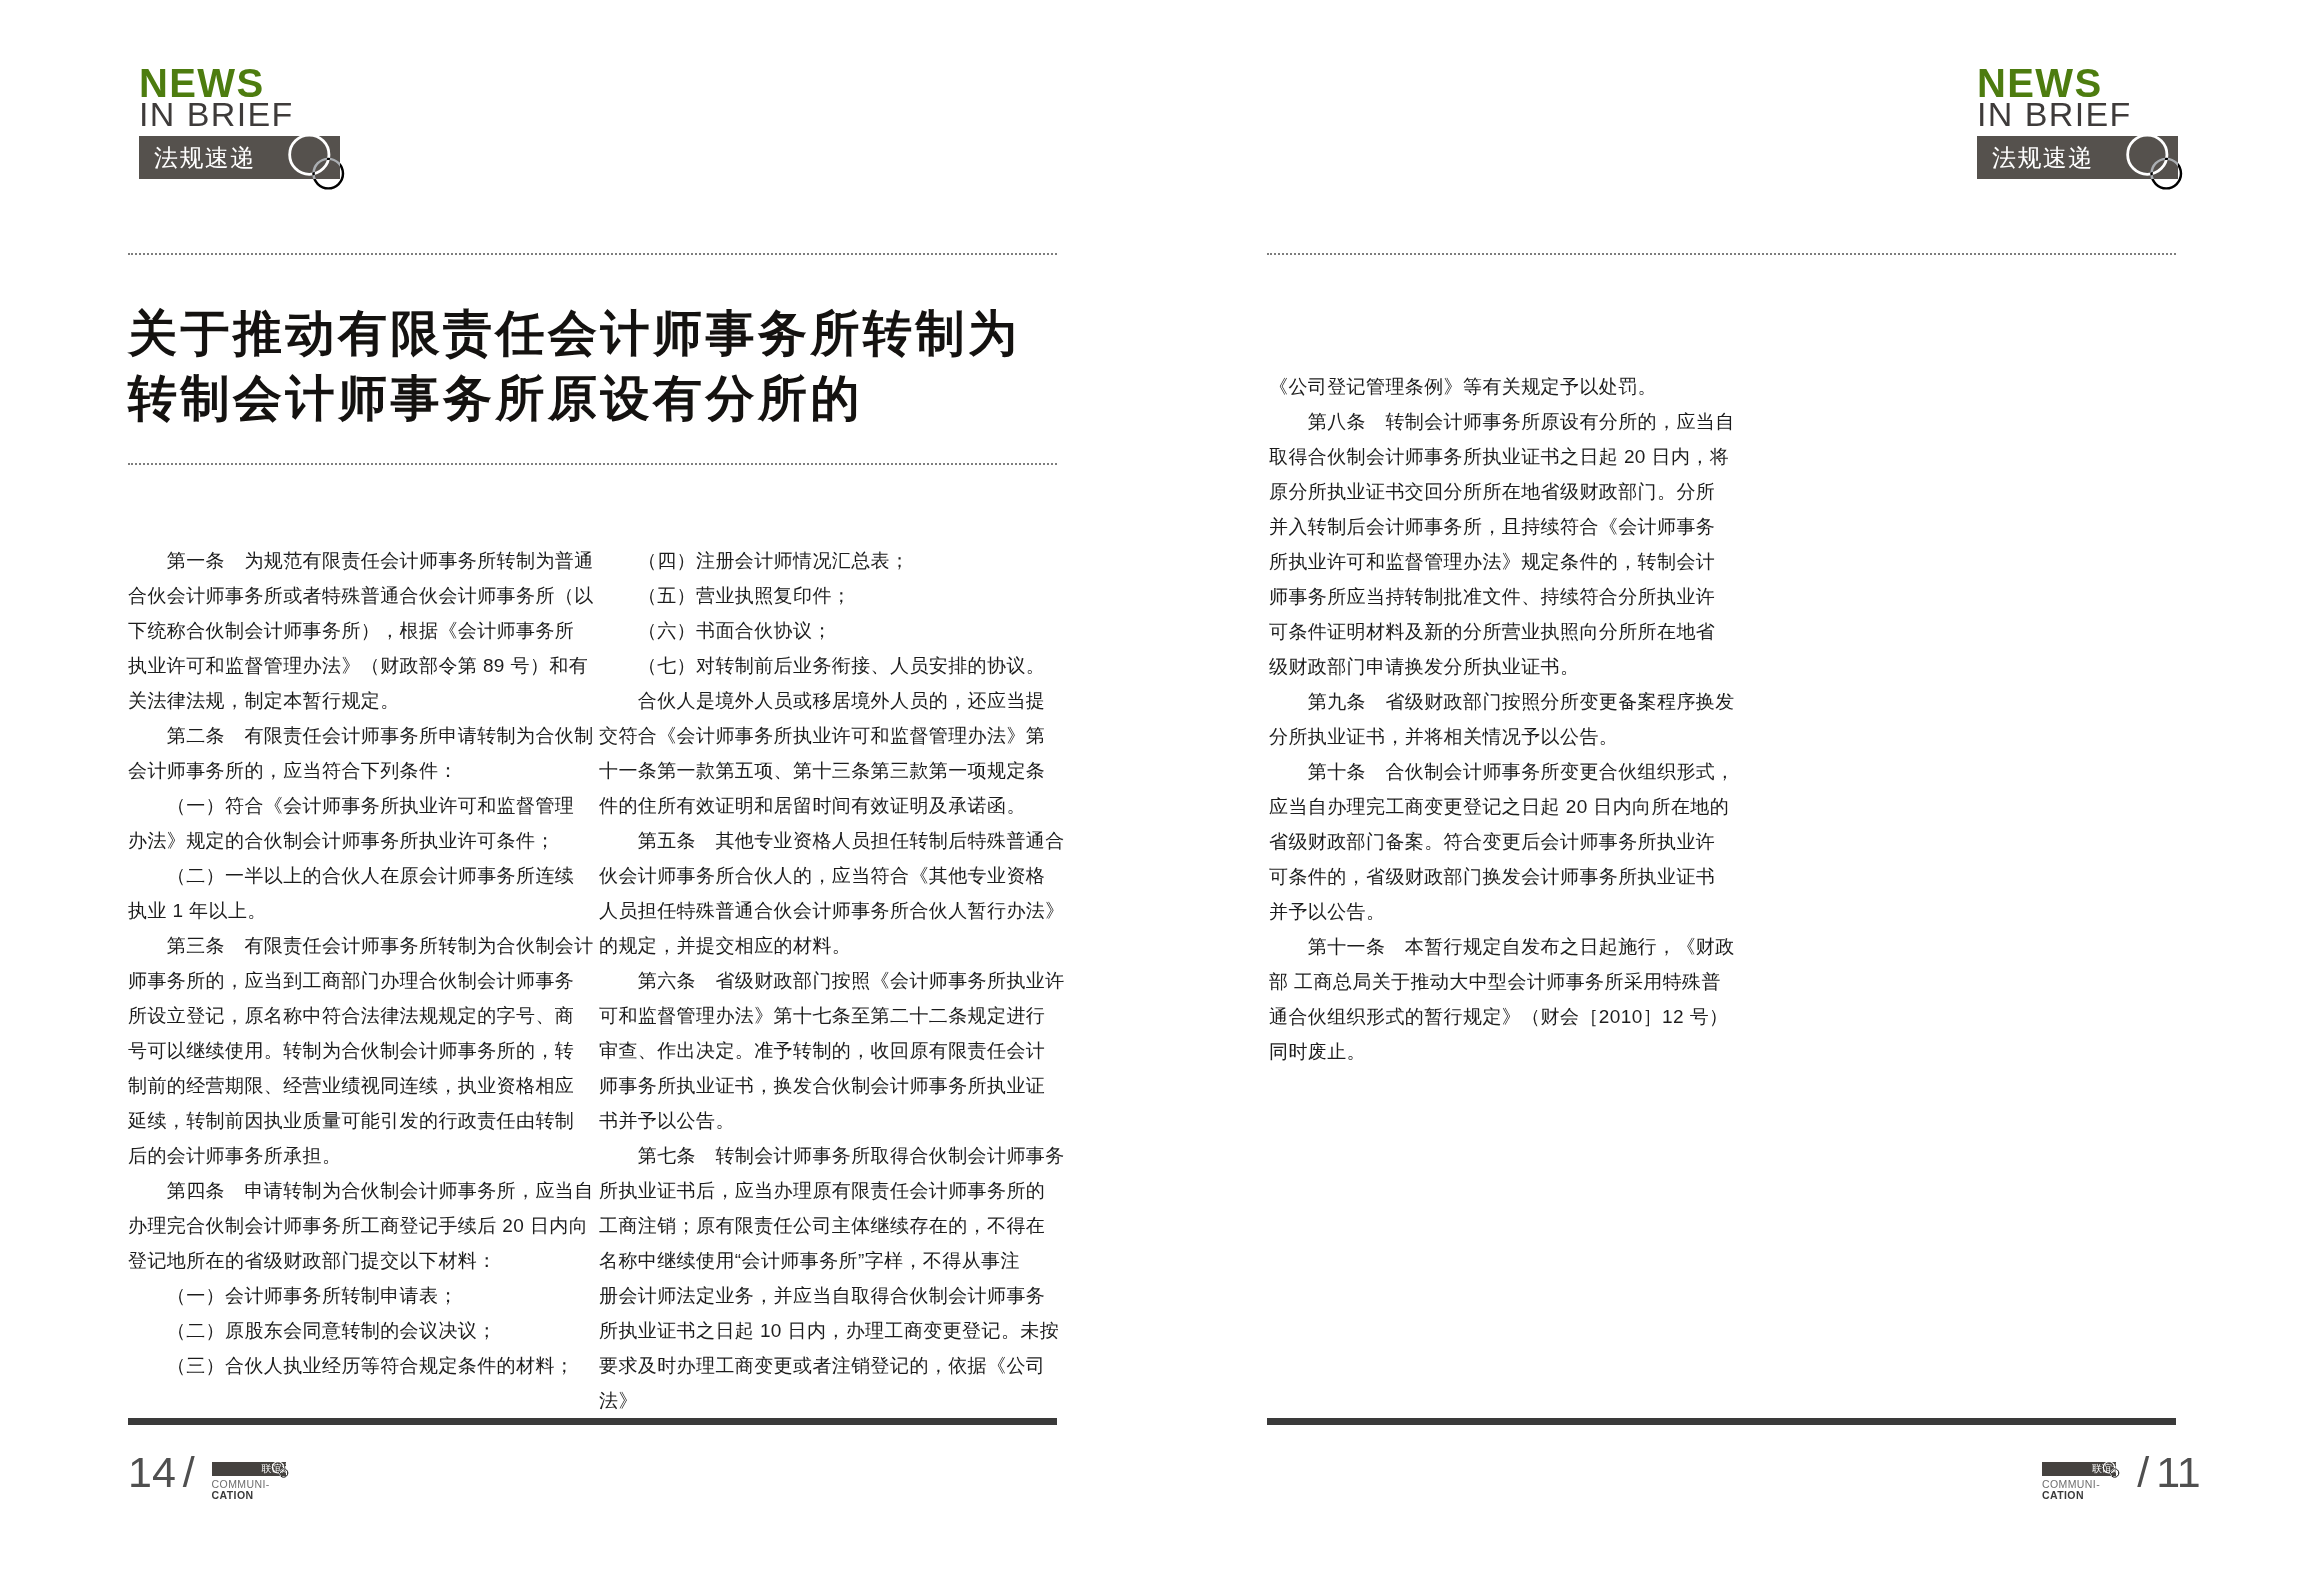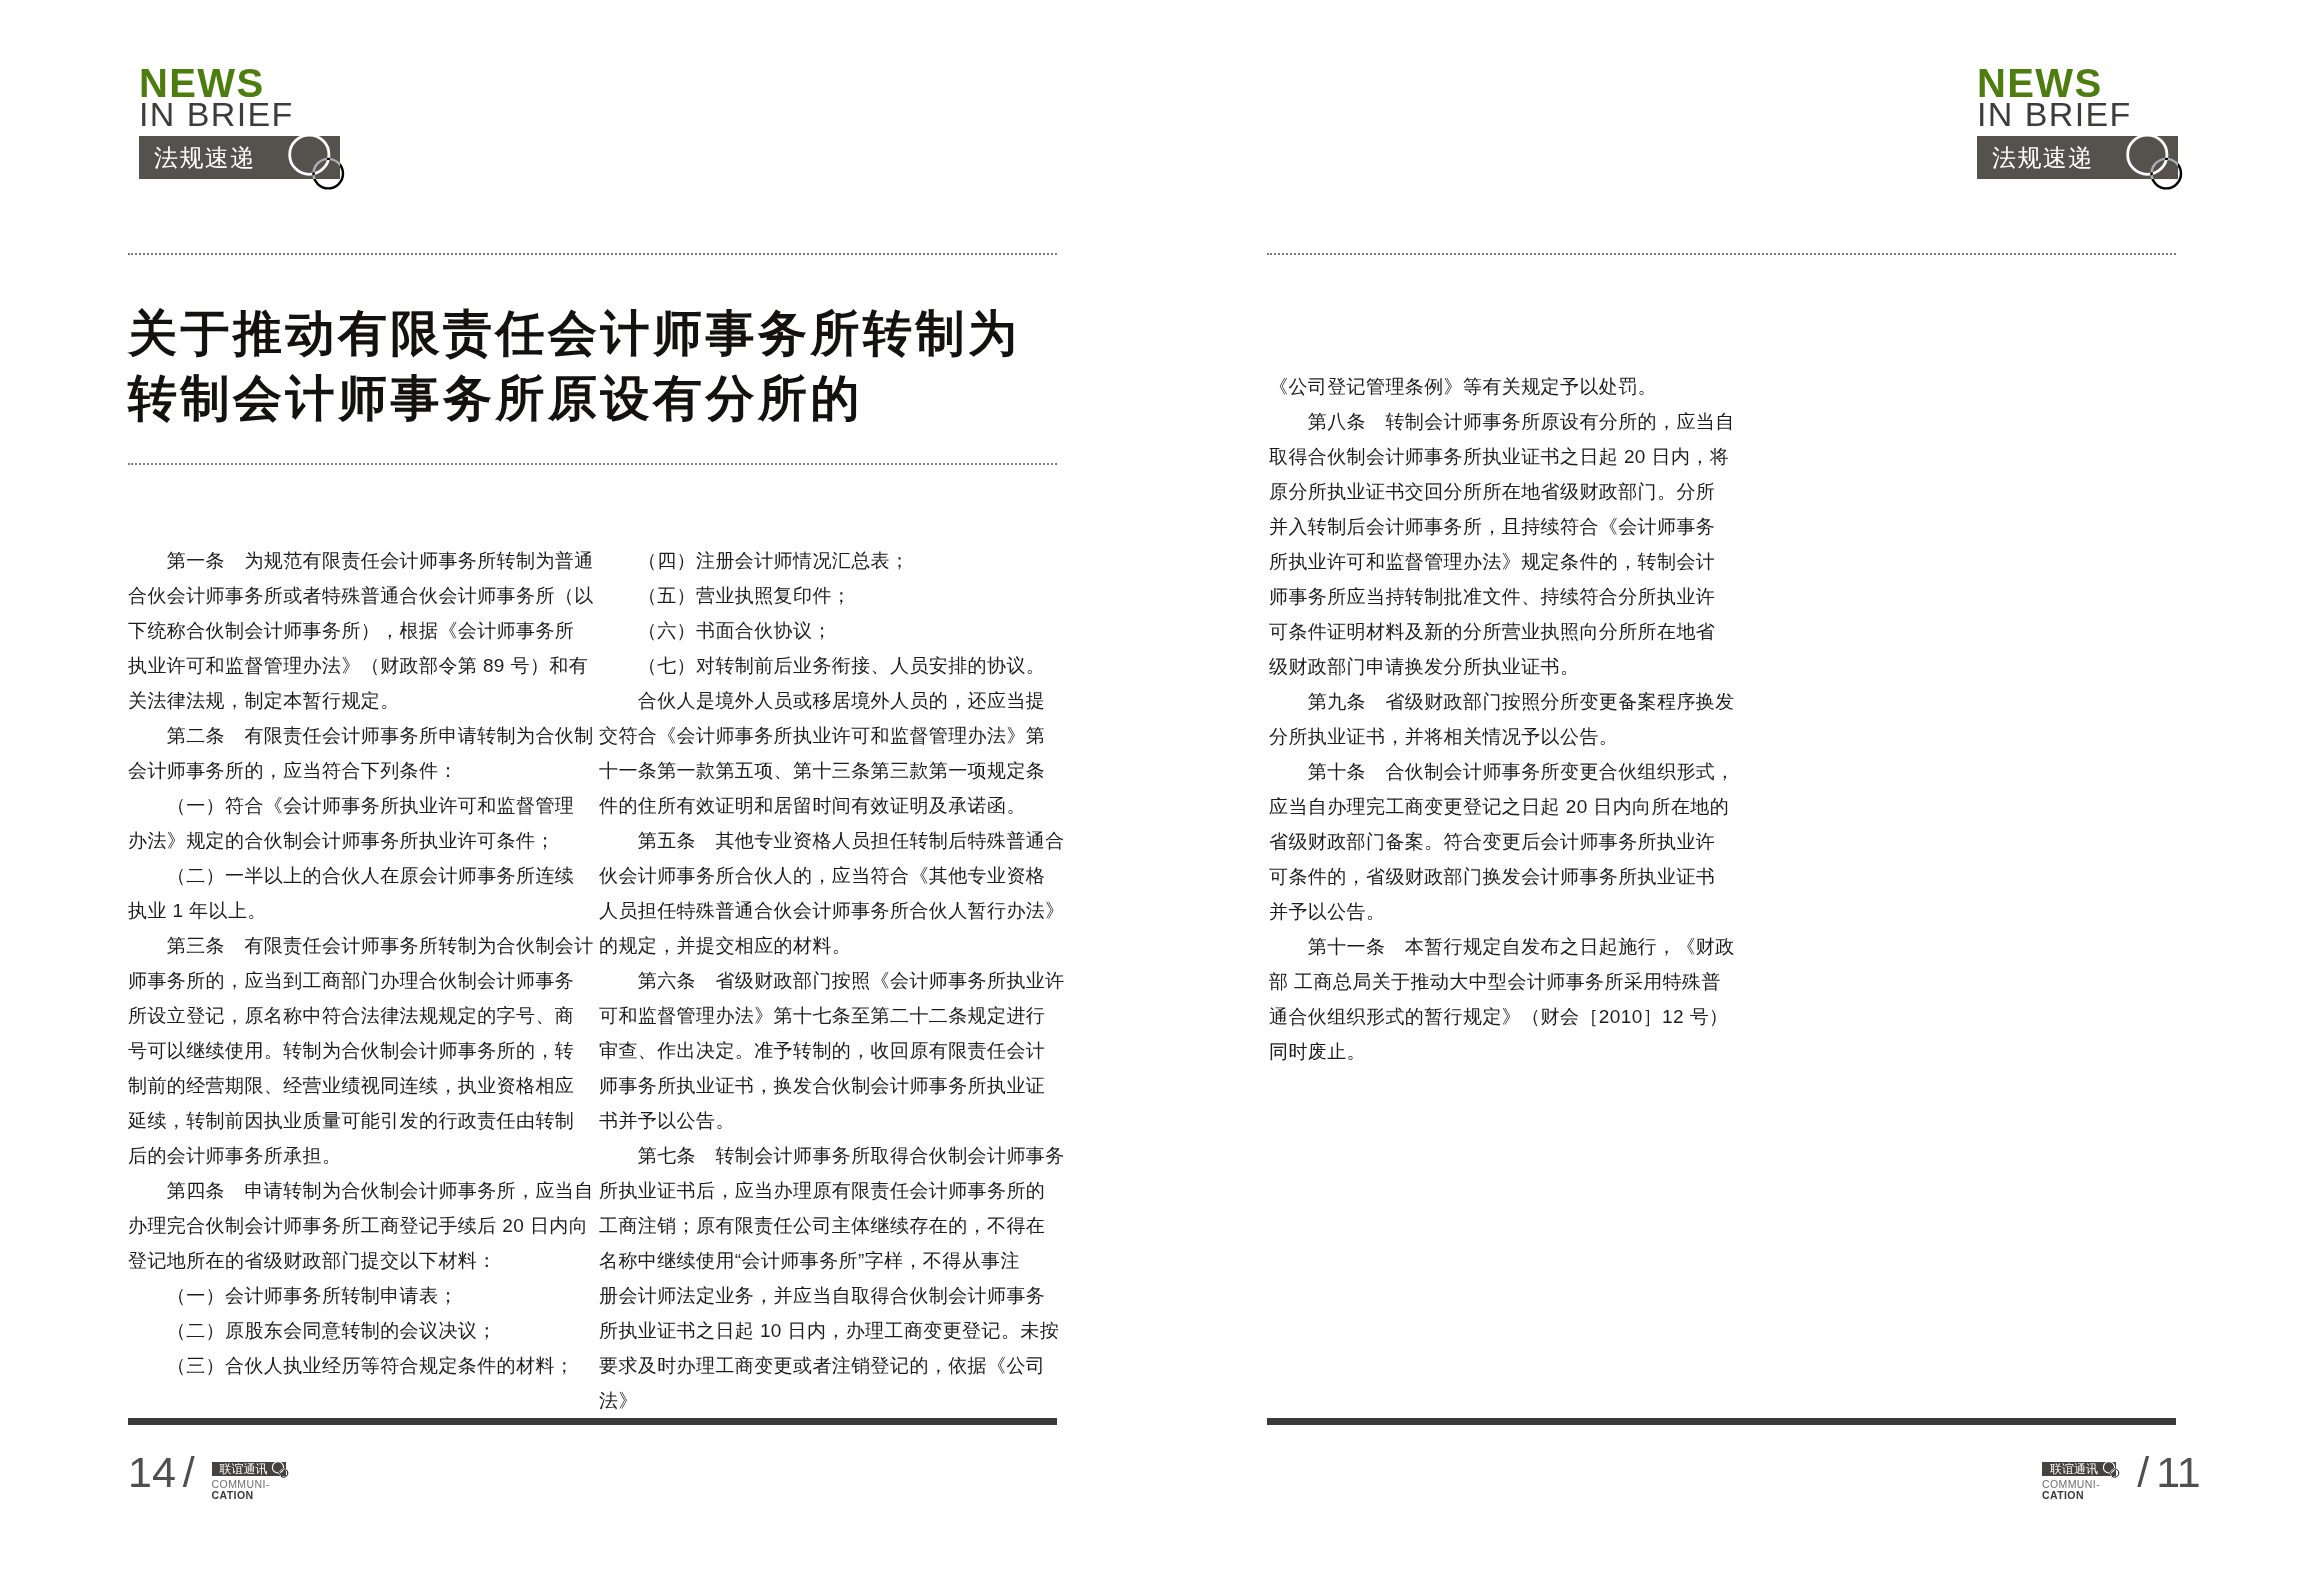--- a/index.html
+++ b/index.html
@@ -74,22 +74,22 @@
   .page-slash { margin:0 7px; }
   .footer-right .page-slash { margin-left:11.2px; }
   .footer-right .page-num { }
 
   .mini-logo { margin-top:10.5px; width:84px; }
   .footer-left .mini-logo { margin-left:9.8px; }
   .mini-logo-box {
     width:74px; height:14.7px; background:#45423f; position:relative;
   }
   .mini-logo-cn {
-    font-size:12px; line-height:14.7px; color:#ffffff;
-    padding-left:8px; letter-spacing:0; white-space:nowrap;
+    font-size:10px; line-height:14.7px; color:#ffffff;
+    padding-left:8px; letter-spacing:0; white-space:nowrap;margin-left:42px;
   }
   .mini-circles-big, .mini-circles-small {
     position:absolute; right:-4.9px; top:-2.8px; width:24px; height:21px; pointer-events:none;
   }
   .mini-circles-small { mix-blend-mode:difference; }
   .mini-logo-en1 {
     font-size:10.5px; line-height:11.2px; color:#6e6e6e; letter-spacing:0.4px; margin-top:3px;
   }
   .mini-logo-en2 {
     font-size:10.5px; line-height:11.2px; color:#3a3a3a; font-weight:bold; letter-spacing:0.4px;

